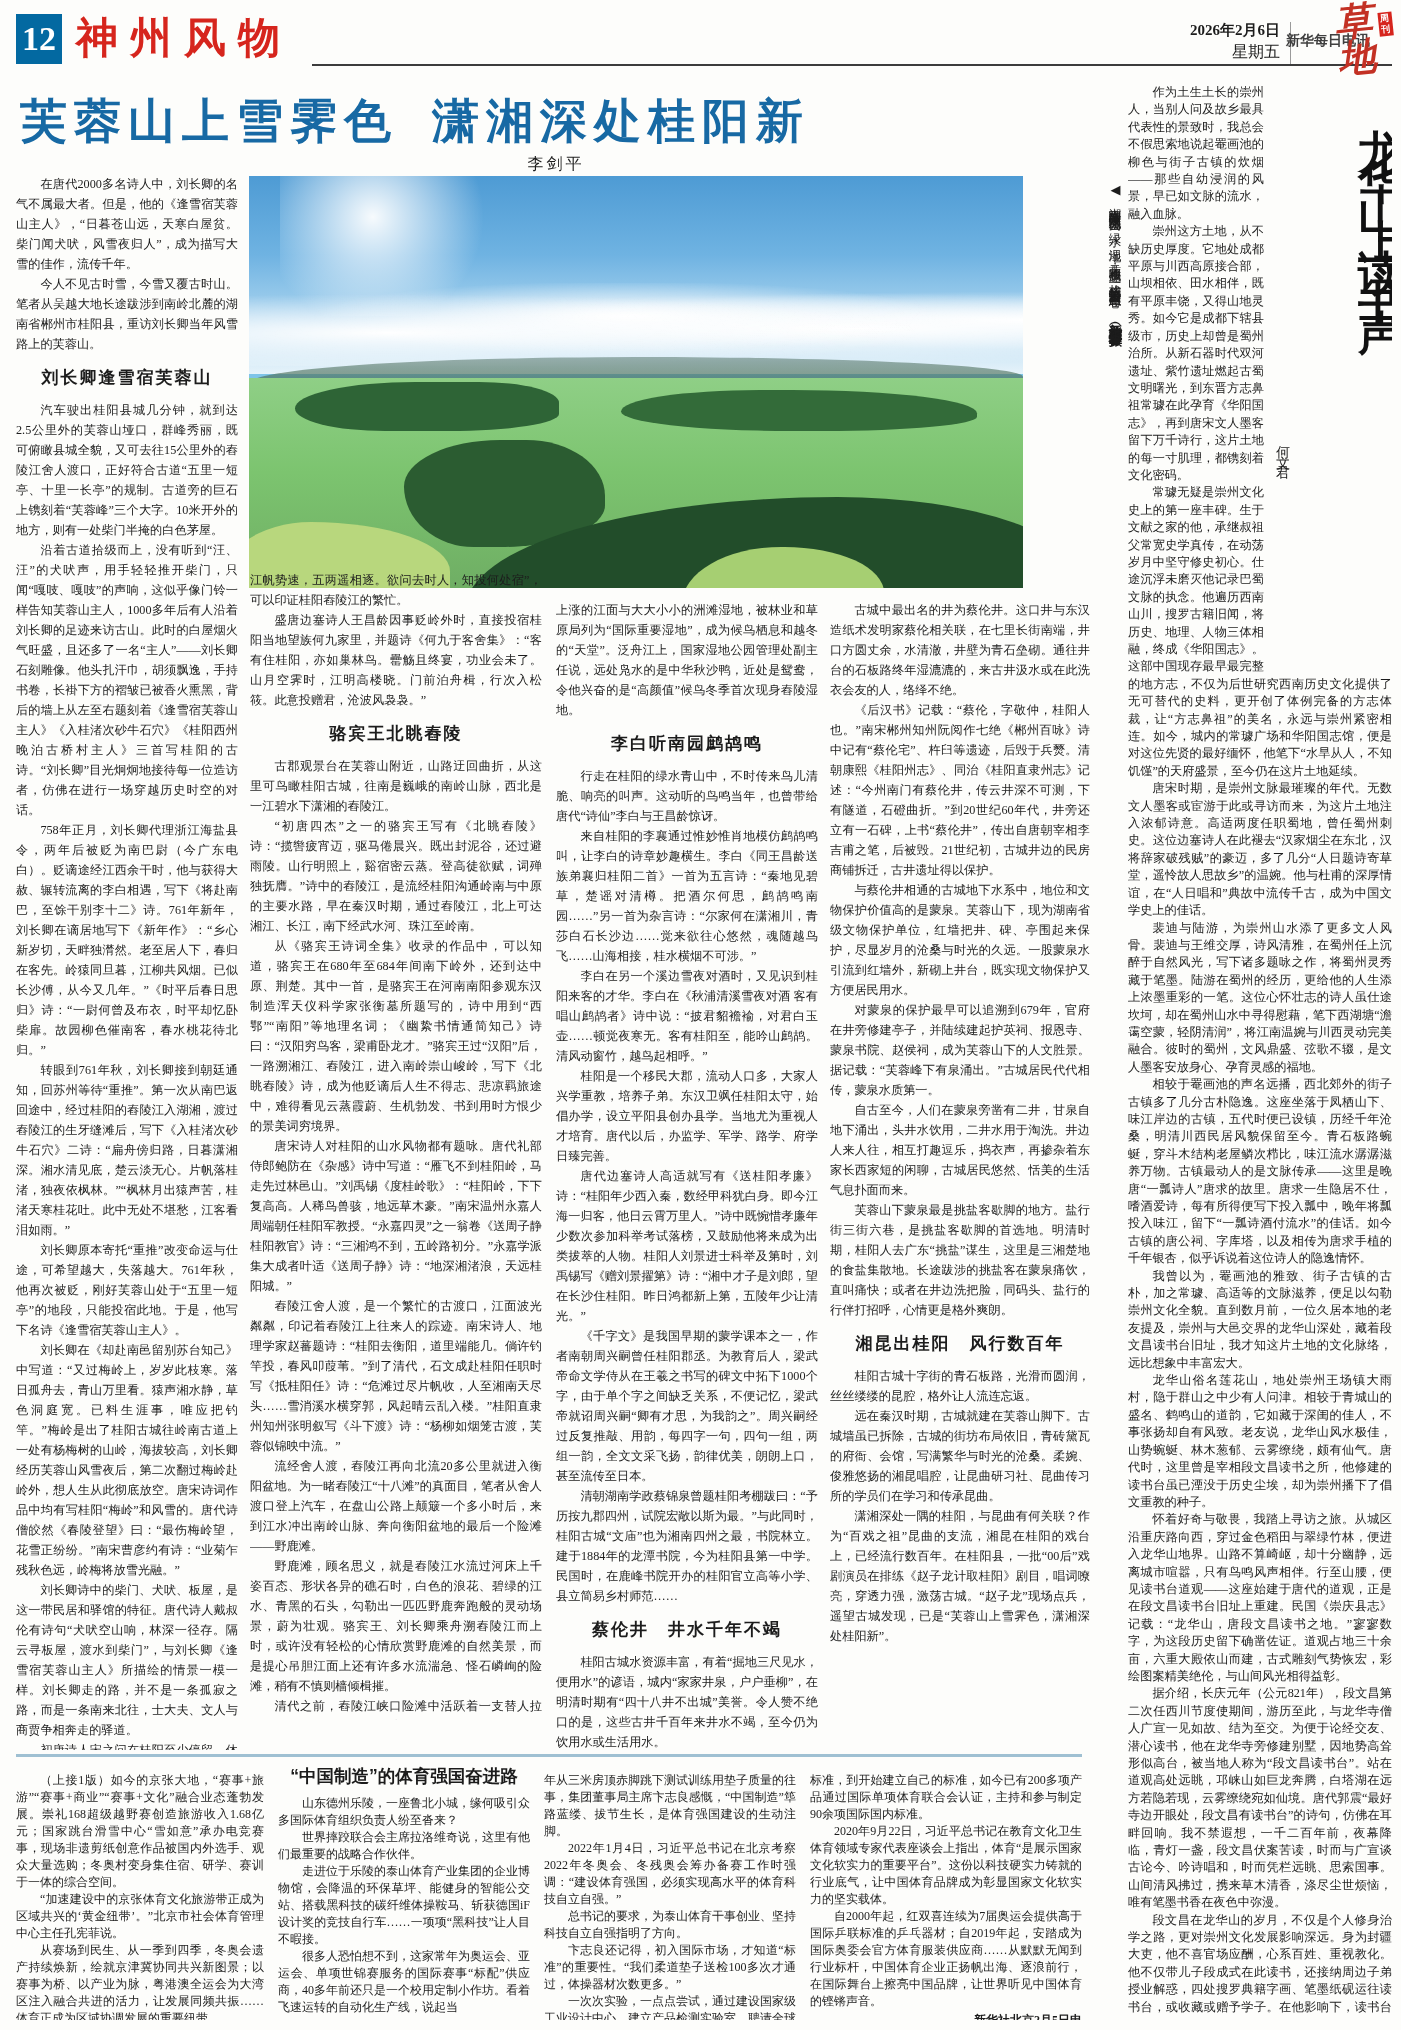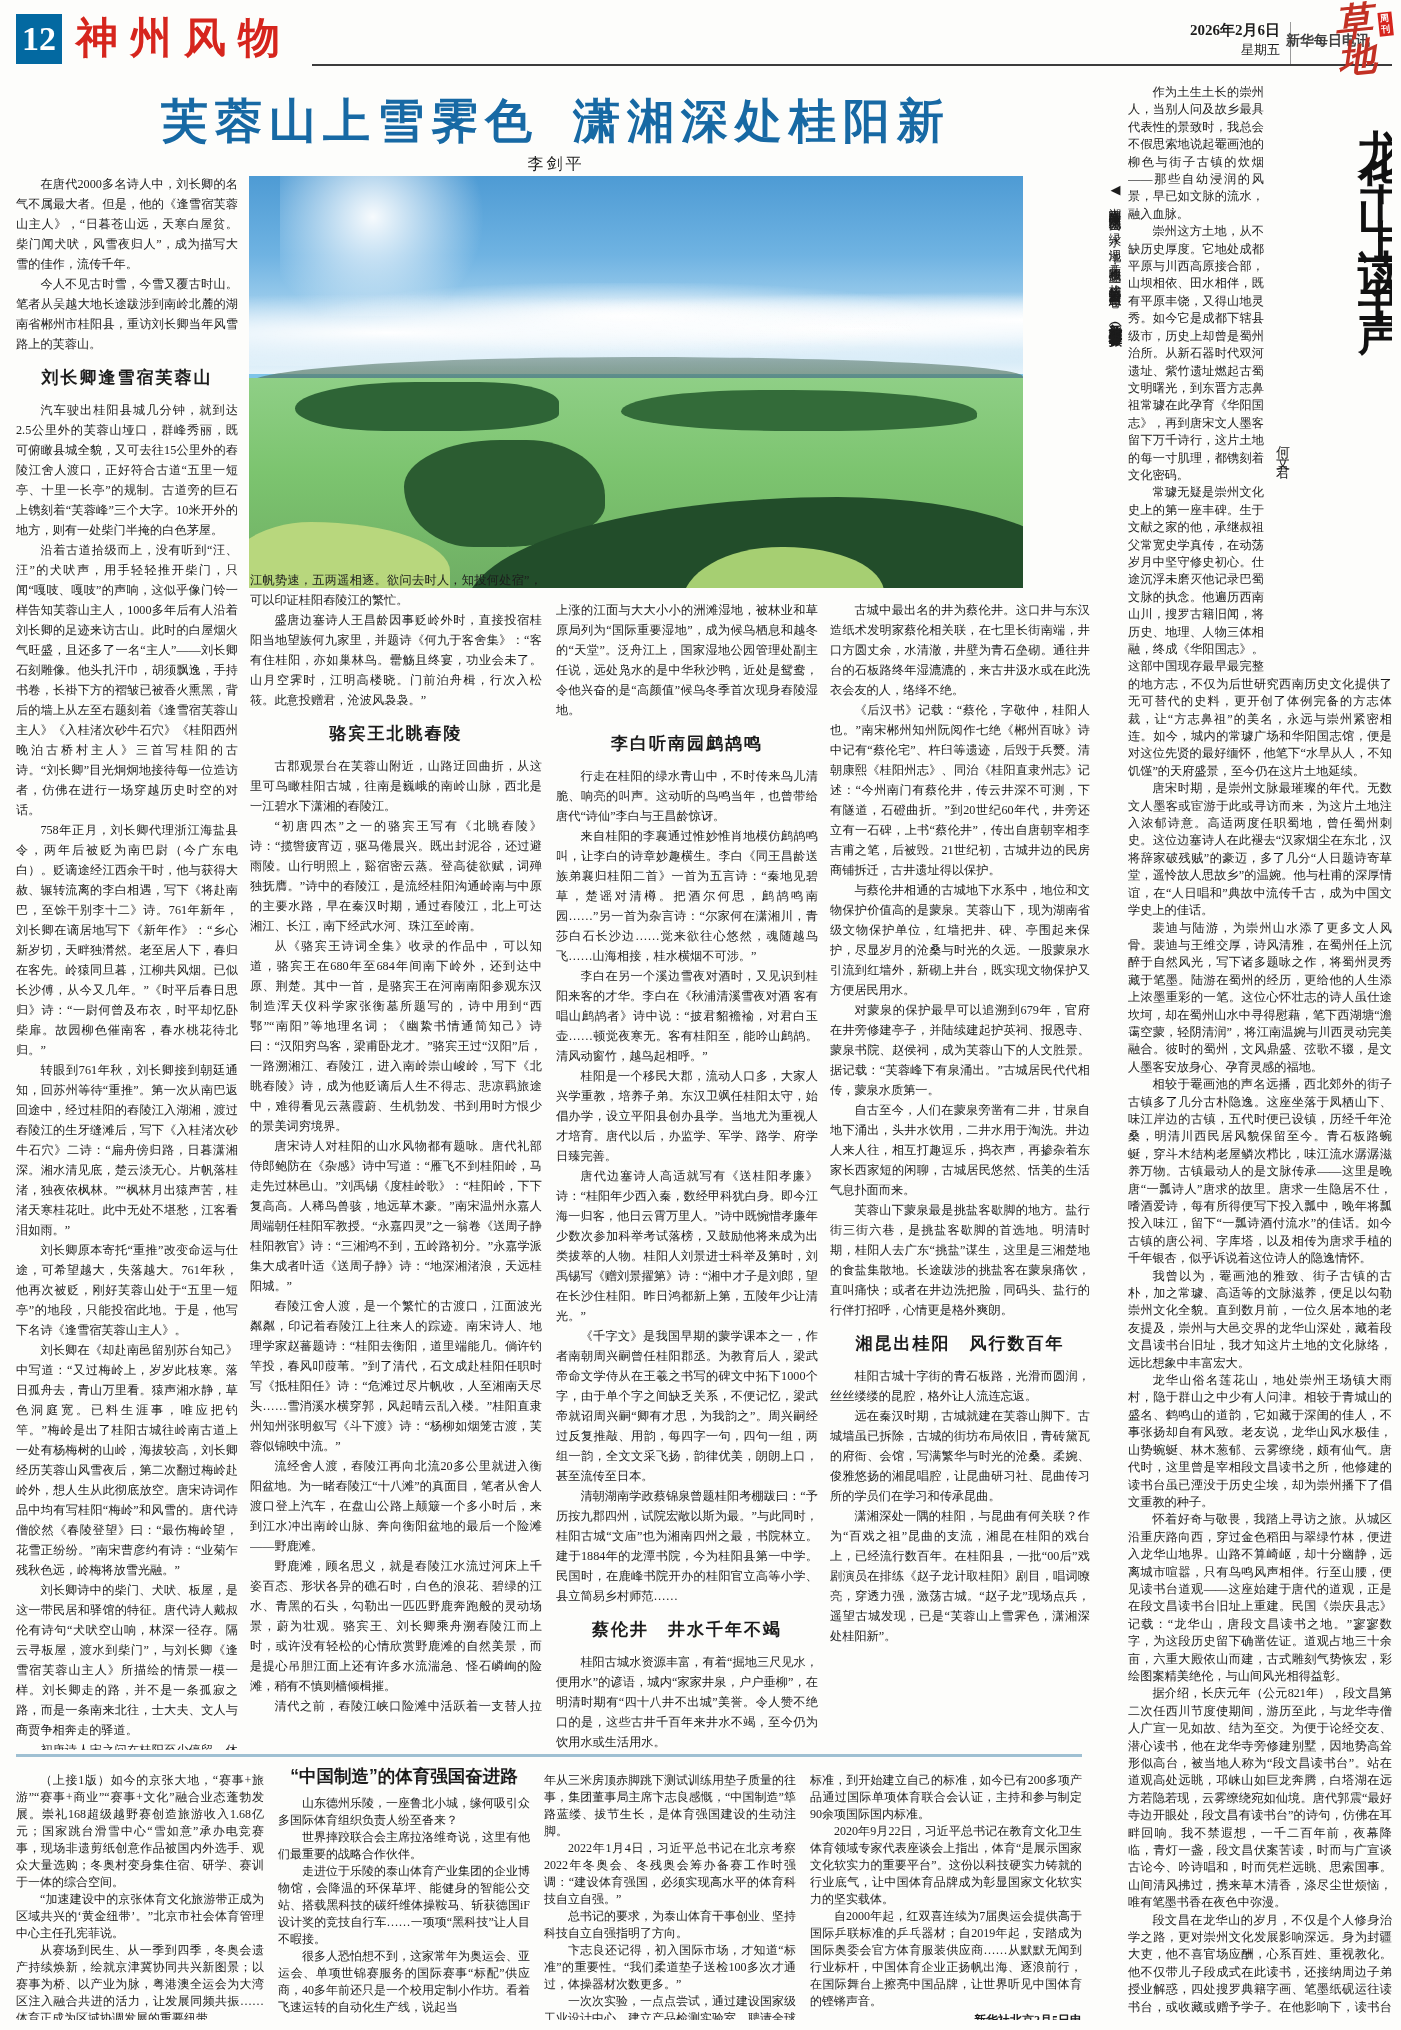--- a/index.html
+++ b/index.html
@@ -7,29 +7,29 @@
         overflow:hidden;font-family:"Liberation Serif",serif;color:#1c1c1c;}
   .abs{position:absolute;}
   
   .pageno{left:16px;top:14px;width:46px;height:50px;background:#0369a1;color:#fff;
           font:bold 34px/50px "Liberation Serif",serif;text-align:center;}
   .section-name{left:76px;top:10px;font-size:42px;font-weight:bold;color:#d6251d;
                 letter-spacing:12px;font-family:"Liberation Serif",serif;}
   .header-rule{left:312px;top:64px;width:1080px;height:2px;background:#3c3c3c;}
   .date-block{left:1108px;top:20px;width:172px;text-align:right;line-height:1.4;}
   .date-line1{font-size:15px;font-weight:bold;}
-  .date-line2{font-size:13px;}
+  .date-line2{font-size:16px;}
   .vbar{left:1290px;top:22px;width:1px;height:42px;background:#9a9a9a;}
   .masthead{left:1286px;top:32px;font-size:14px;font-weight:bold;color:#404040;letter-spacing:0px;}
   .supp{left:1336px;top:2px;font-size:38px;font-style:italic;font-weight:bold;color:#c33124;
         transform:rotate(-6deg);letter-spacing:-2px;line-height:36px;width:64px;}
   .supp-badge{position:absolute;left:44px;top:12px;background:#d6251d;color:#fff;font-size:9px;
               font-style:normal;letter-spacing:1px;padding:1px 2px;line-height:1.2;width:10px;}
   
-  .headline{left:20px;top:90px;width:1072px;text-align:center;font-size:47px;font-weight:bold;
+  .headline{left:20px;top:90px;width:1072px;text-align:left;font-size:47px;font-weight:bold;
             color:#1769a4;letter-spacing:7px;white-space:nowrap;}
   .hl-gap{display:inline-block;width:34px;}
   .byline{left:20px;top:154px;width:1072px;text-align:center;font-size:16px;letter-spacing:3px;}
   
   .photo{left:249px;top:176px;width:774px;height:412px;overflow:hidden;background:#7ec4e8;}
   .ph-sky{position:absolute;left:0;top:0;width:100%;height:48%;
           background:linear-gradient(#4e9bd4 0%,#6fb3e2 40%,#b9dcf2 80%,#e6f3fa 100%);}
   .ph-sun{position:absolute;left:4%;top:-6%;width:30%;height:40%;
           background:radial-gradient(circle at 40% 40%,rgba(255,255,255,.95),rgba(255,255,255,0) 65%);}
   .ph-clouds{position:absolute;left:-4%;top:26%;width:110%;height:20%;

